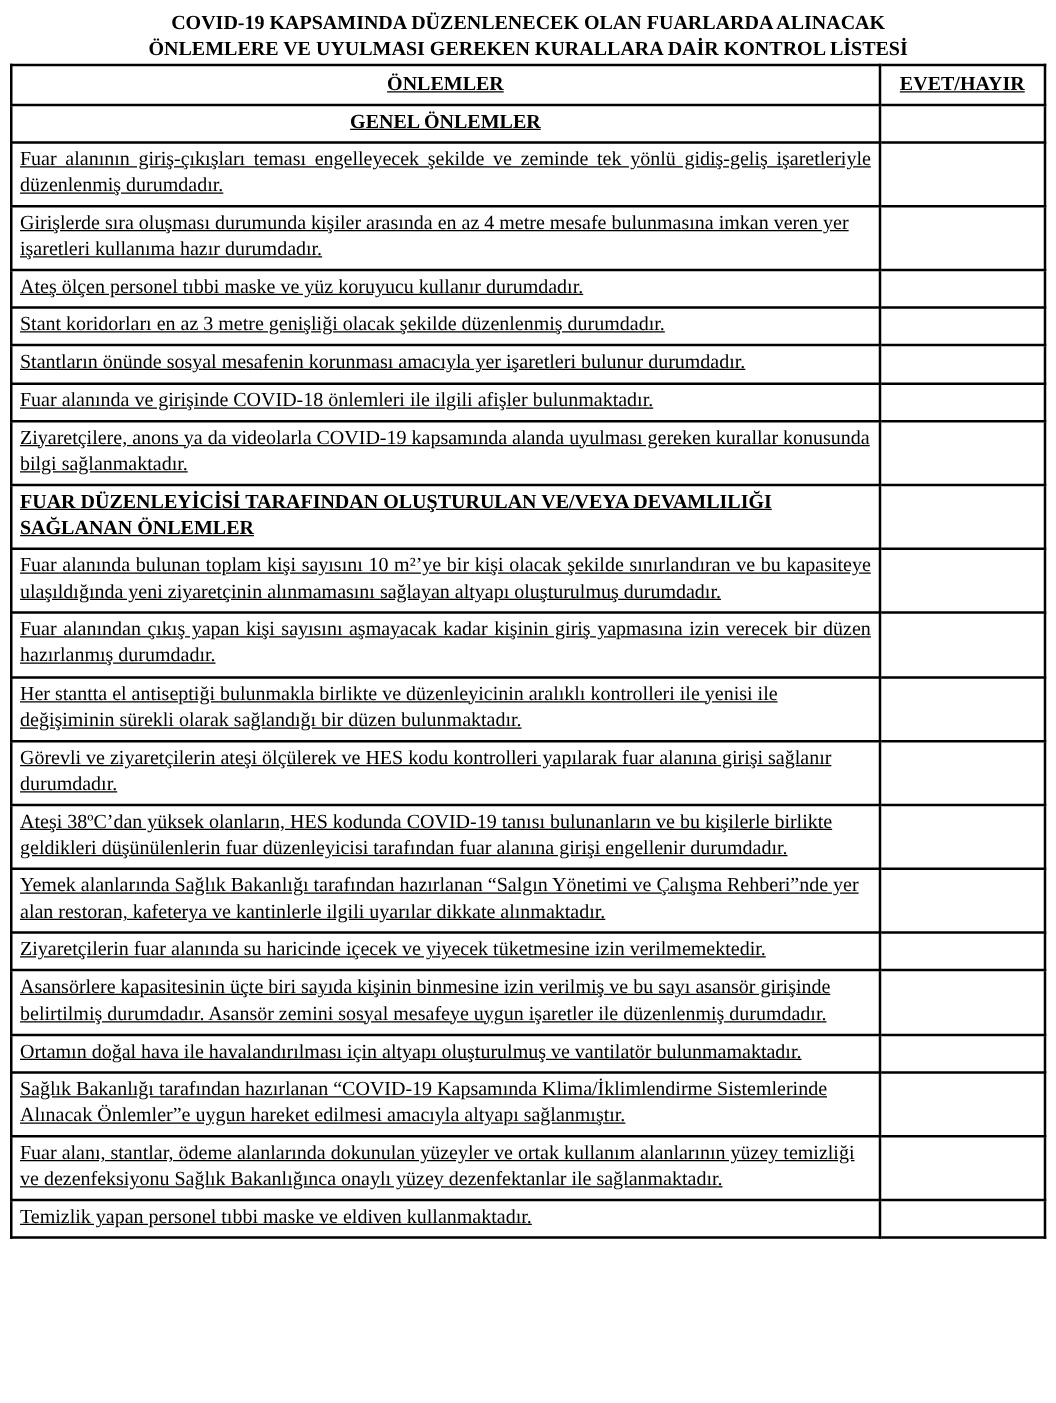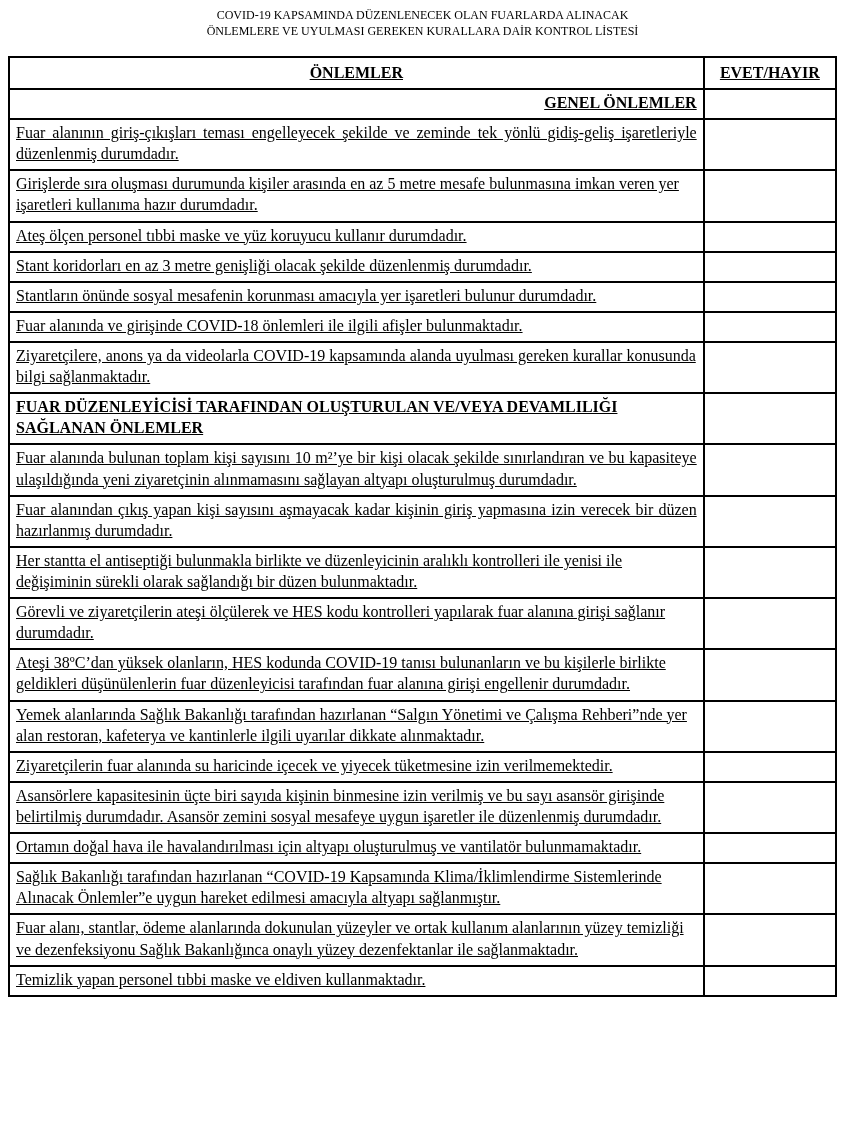--- a/index.html
+++ b/index.html
@@ -10,25 +10,25 @@
     font-family: "Liberation Serif", "DejaVu Serif", serif;
   }
   .page {
     width: 845px;
     min-height: 1122px;
     box-sizing: border-box;
     padding: 6px 8px 6px 8px;
     background: #ffffff;
   }
   .doc-title {
-    font-size: 12px;
-    font-weight: normal;
+    font-size: 16px;
+    font-weight: bold;
     text-align: center;
     line-height: 1.33;
-    margin: 2px 0 16px 0;
+    margin: 2px 0 0 0;
     letter-spacing: 0px;
   }
   table.checklist {
     width: 100%;
     border-collapse: collapse;
     table-layout: fixed;
   }
   table.checklist th,
   table.checklist td {
     border: 2px solid #000000;
@@ -40,21 +40,21 @@
     text-decoration: underline;
   }
   table.checklist th {
     font-weight: bold;
     text-align: center;
     padding-top: 4px;
     padding-bottom: 5px;
   }
   td.measure.section-center {
     font-weight: bold;
-    text-align: right;
+    text-align: center;
   }
   td.measure.section-left {
     font-weight: bold;
     text-align: left;
     border-radius: 25px;
   }
   td.measure.justify {
     text-align: justify;
   }
   td.answer {
@@ -85,21 +85,21 @@
     <tbody id="checklist-body">
         <tr>
           <td class="measure section-center">GENEL ÖNLEMLER</td>
           <td class="answer"></td>
         </tr>
         <tr>
           <td class="measure item justify">Fuar alanının giriş-çıkışları teması engelleyecek şekilde ve zeminde tek yönlü gidiş-geliş işaretleriyle düzenlenmiş durumdadır.</td>
           <td class="answer"></td>
         </tr>
         <tr>
-          <td class="measure item">Girişlerde sıra oluşması durumunda kişiler arasında en az 5 metre mesafe bulunmasına imkan veren yer işaretleri kullanıma hazır durumdadır.</td>
+          <td class="measure item">Girişlerde sıra oluşması durumunda kişiler arasında en az 4 metre mesafe bulunmasına imkan veren yer işaretleri kullanıma hazır durumdadır.</td>
           <td class="answer"></td>
         </tr>
         <tr>
           <td class="measure item">Ateş ölçen personel tıbbi maske ve yüz koruyucu kullanır durumdadır.</td>
           <td class="answer"></td>
         </tr>
         <tr>
           <td class="measure item">Stant koridorları en az 3 metre genişliği olacak şekilde düzenlenmiş durumdadır.</td>
           <td class="answer"></td>
         </tr>

